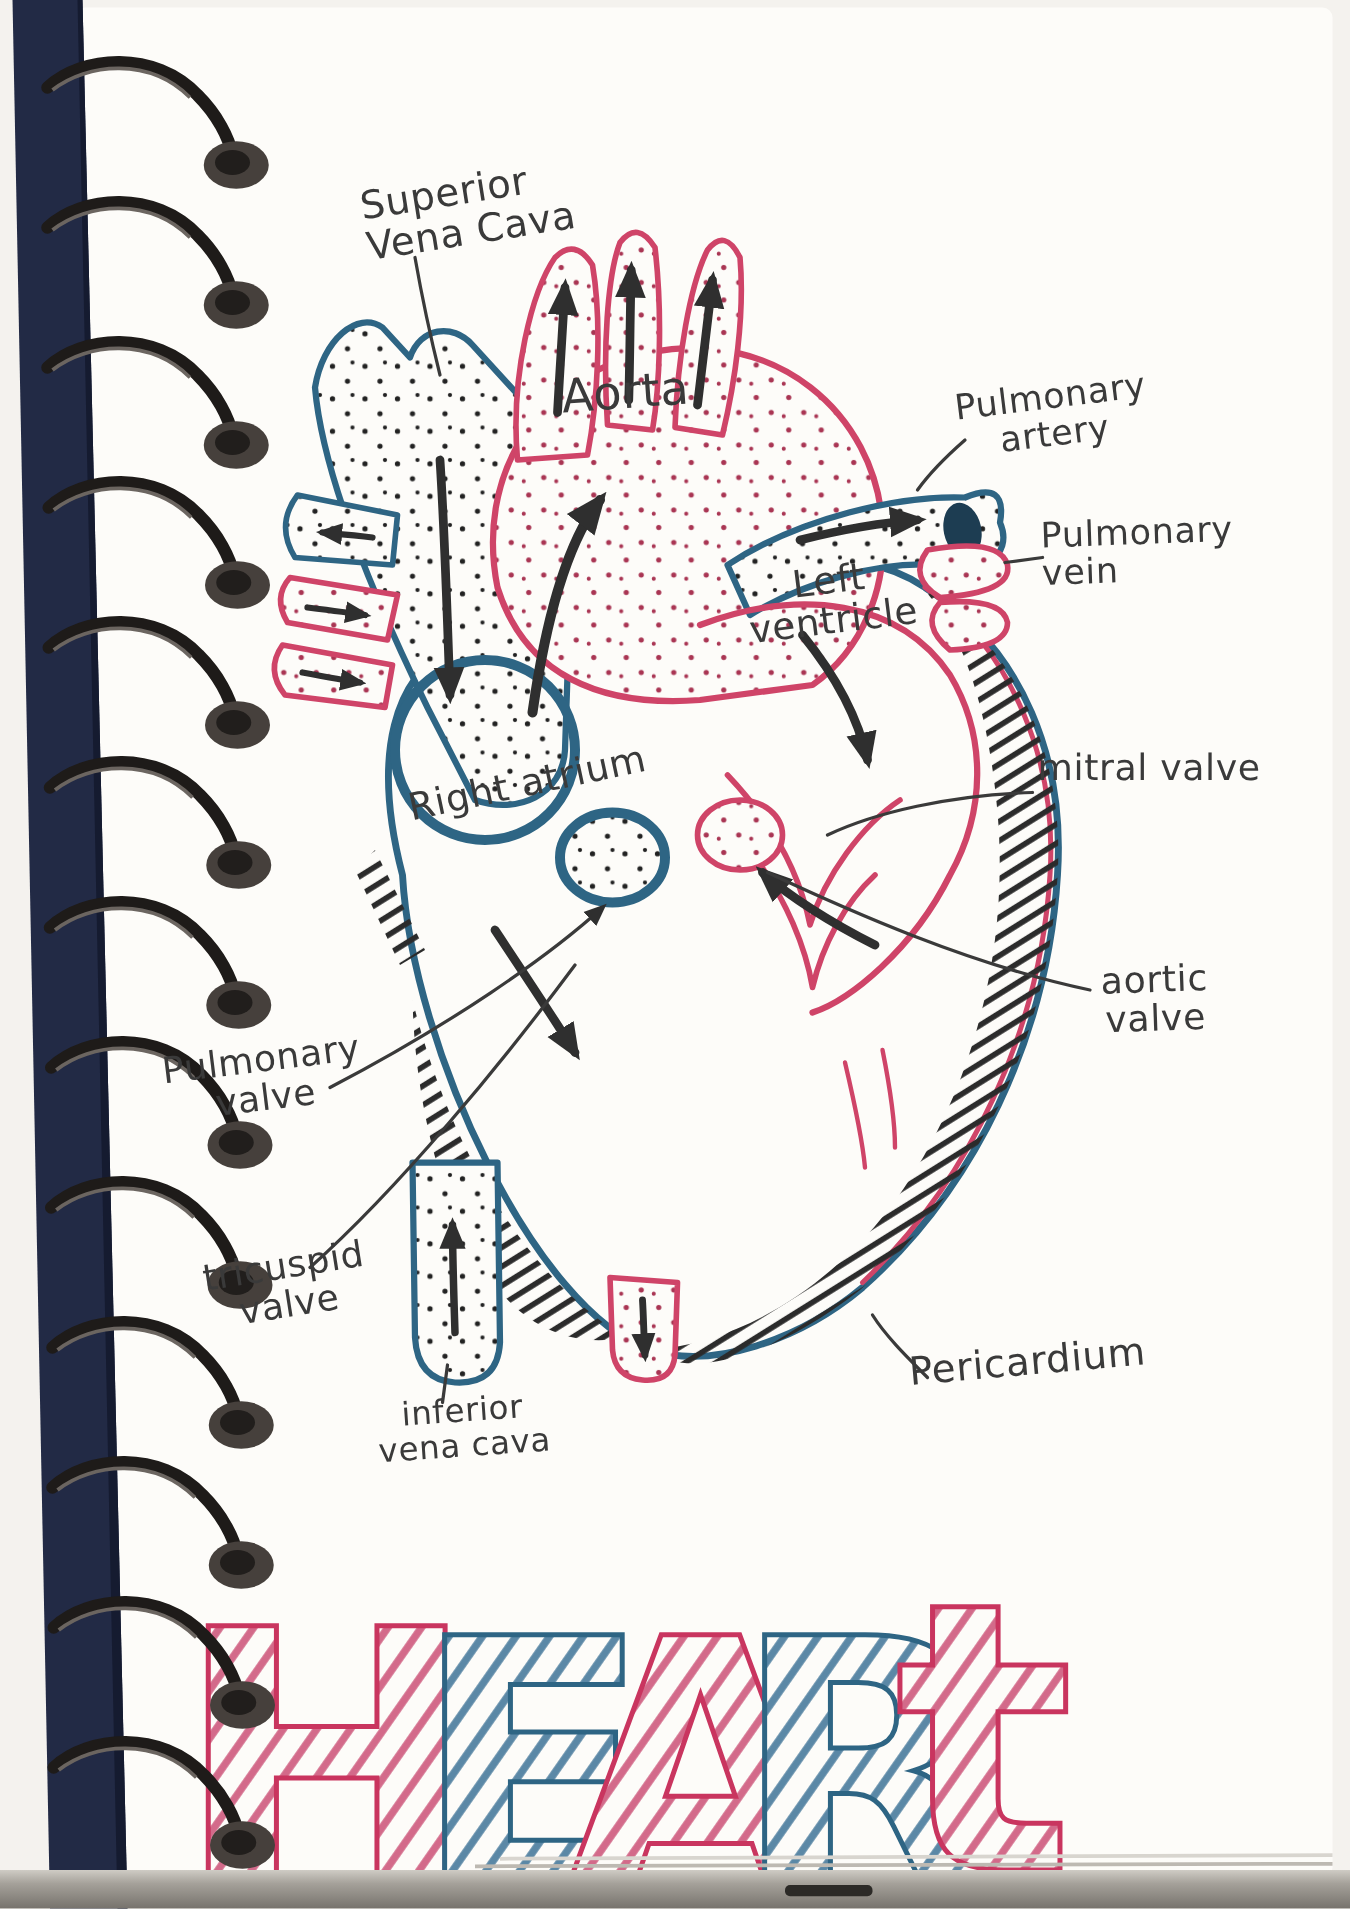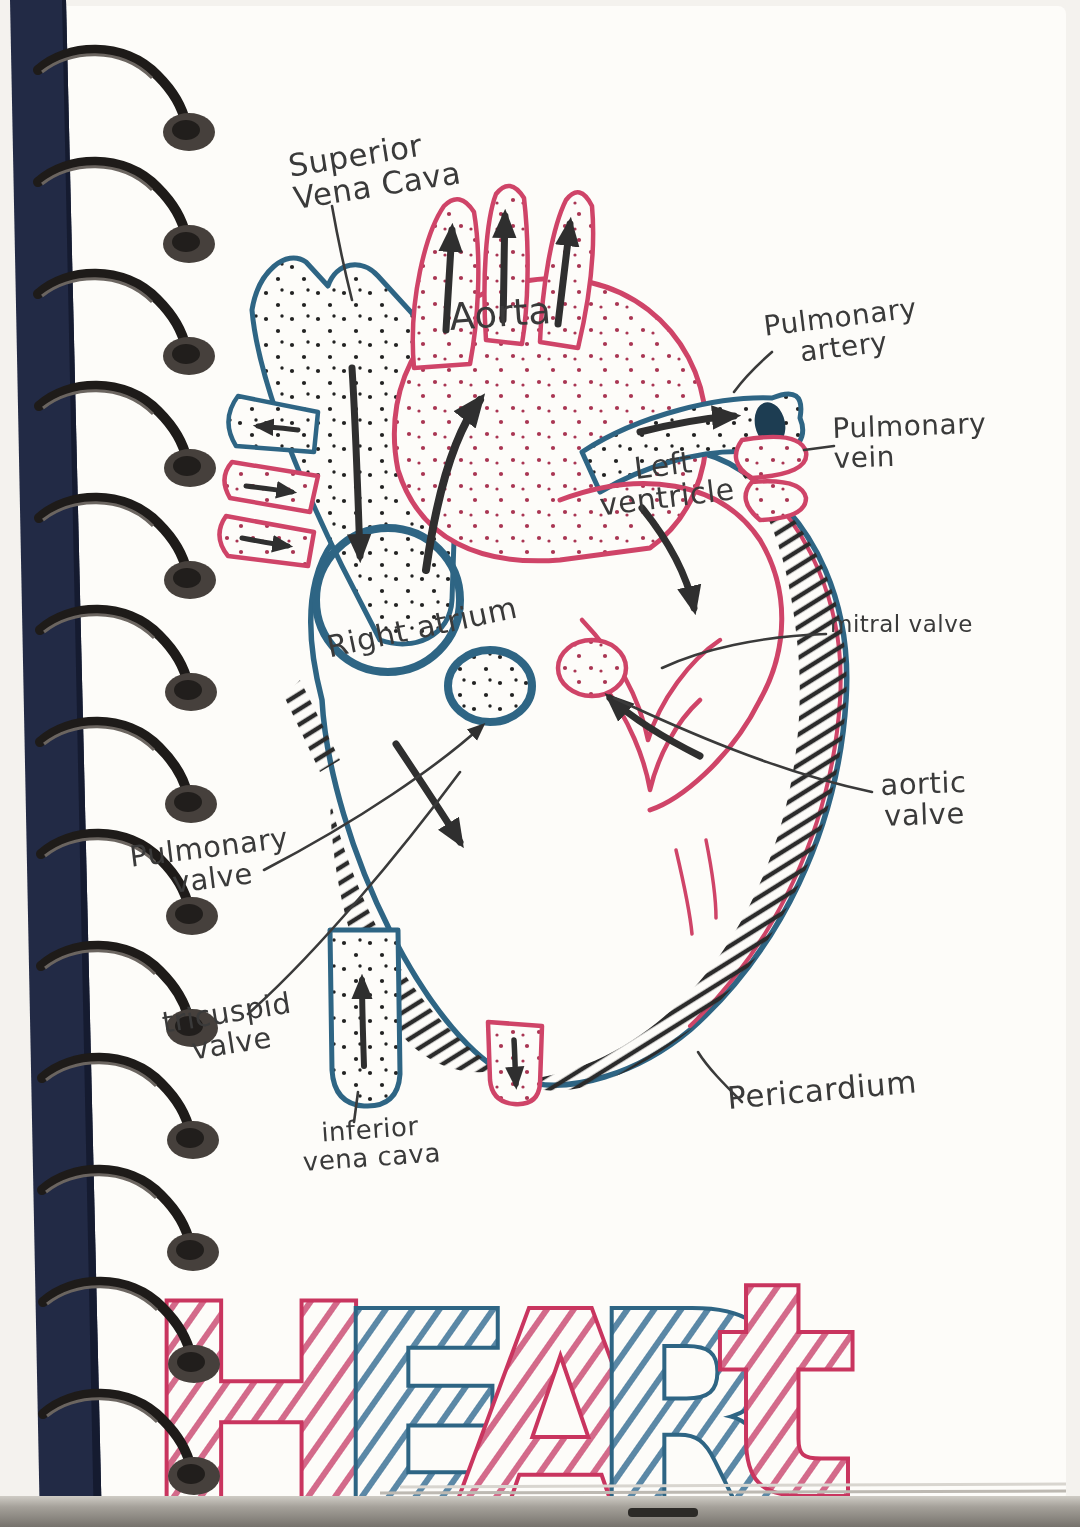--- a/index.html
+++ b/index.html
@@ -176,21 +176,21 @@
 <div id="labels">
   <div class="lbl" style="left:286px;top:150px;font-size:31px;transform:rotate(-9deg);">Superior
 Vena Cava</div>
   <div class="lbl" style="left:448px;top:298px;font-size:37px;transform:rotate(-4deg);">Aorta</div>
   <div class="lbl center" style="left:762px;top:312px;font-size:28px;transform:rotate(-7deg);">Pulmonary
 artery</div>
   <div class="lbl" style="left:832px;top:414px;font-size:28px;transform:rotate(-2deg);">Pulmonary
 vein</div>
   <div class="lbl center" style="left:594px;top:458px;font-size:30px;transform:rotate(-7deg);">Left
 ventricle</div>
-  <div class="lbl" style="left:830px;top:612px;font-size:23px;">mitral valve</div>
+  <div class="lbl" style="left:830px;top:599px;font-size:29px;">mitral valve</div>
   <div class="lbl" style="left:324px;top:632px;font-size:30px;transform:rotate(-12deg);">Right atrium</div>
   <div class="lbl center" style="left:880px;top:770px;font-size:29px;transform:rotate(-2deg);">aortic
 valve</div>
   <div class="lbl center" style="left:128px;top:842px;font-size:29px;transform:rotate(-7deg);">Pulmonary
 valve</div>
   <div class="lbl center" style="left:160px;top:1008px;font-size:29px;transform:rotate(-9deg);">tricuspid
 valve</div>
   <div class="lbl center" style="left:300px;top:1120px;font-size:26px;transform:rotate(-4deg);">inferior
 vena cava</div>
   <div class="lbl" style="left:726px;top:1082px;font-size:31px;transform:rotate(-5deg);">Pericardium</div>

